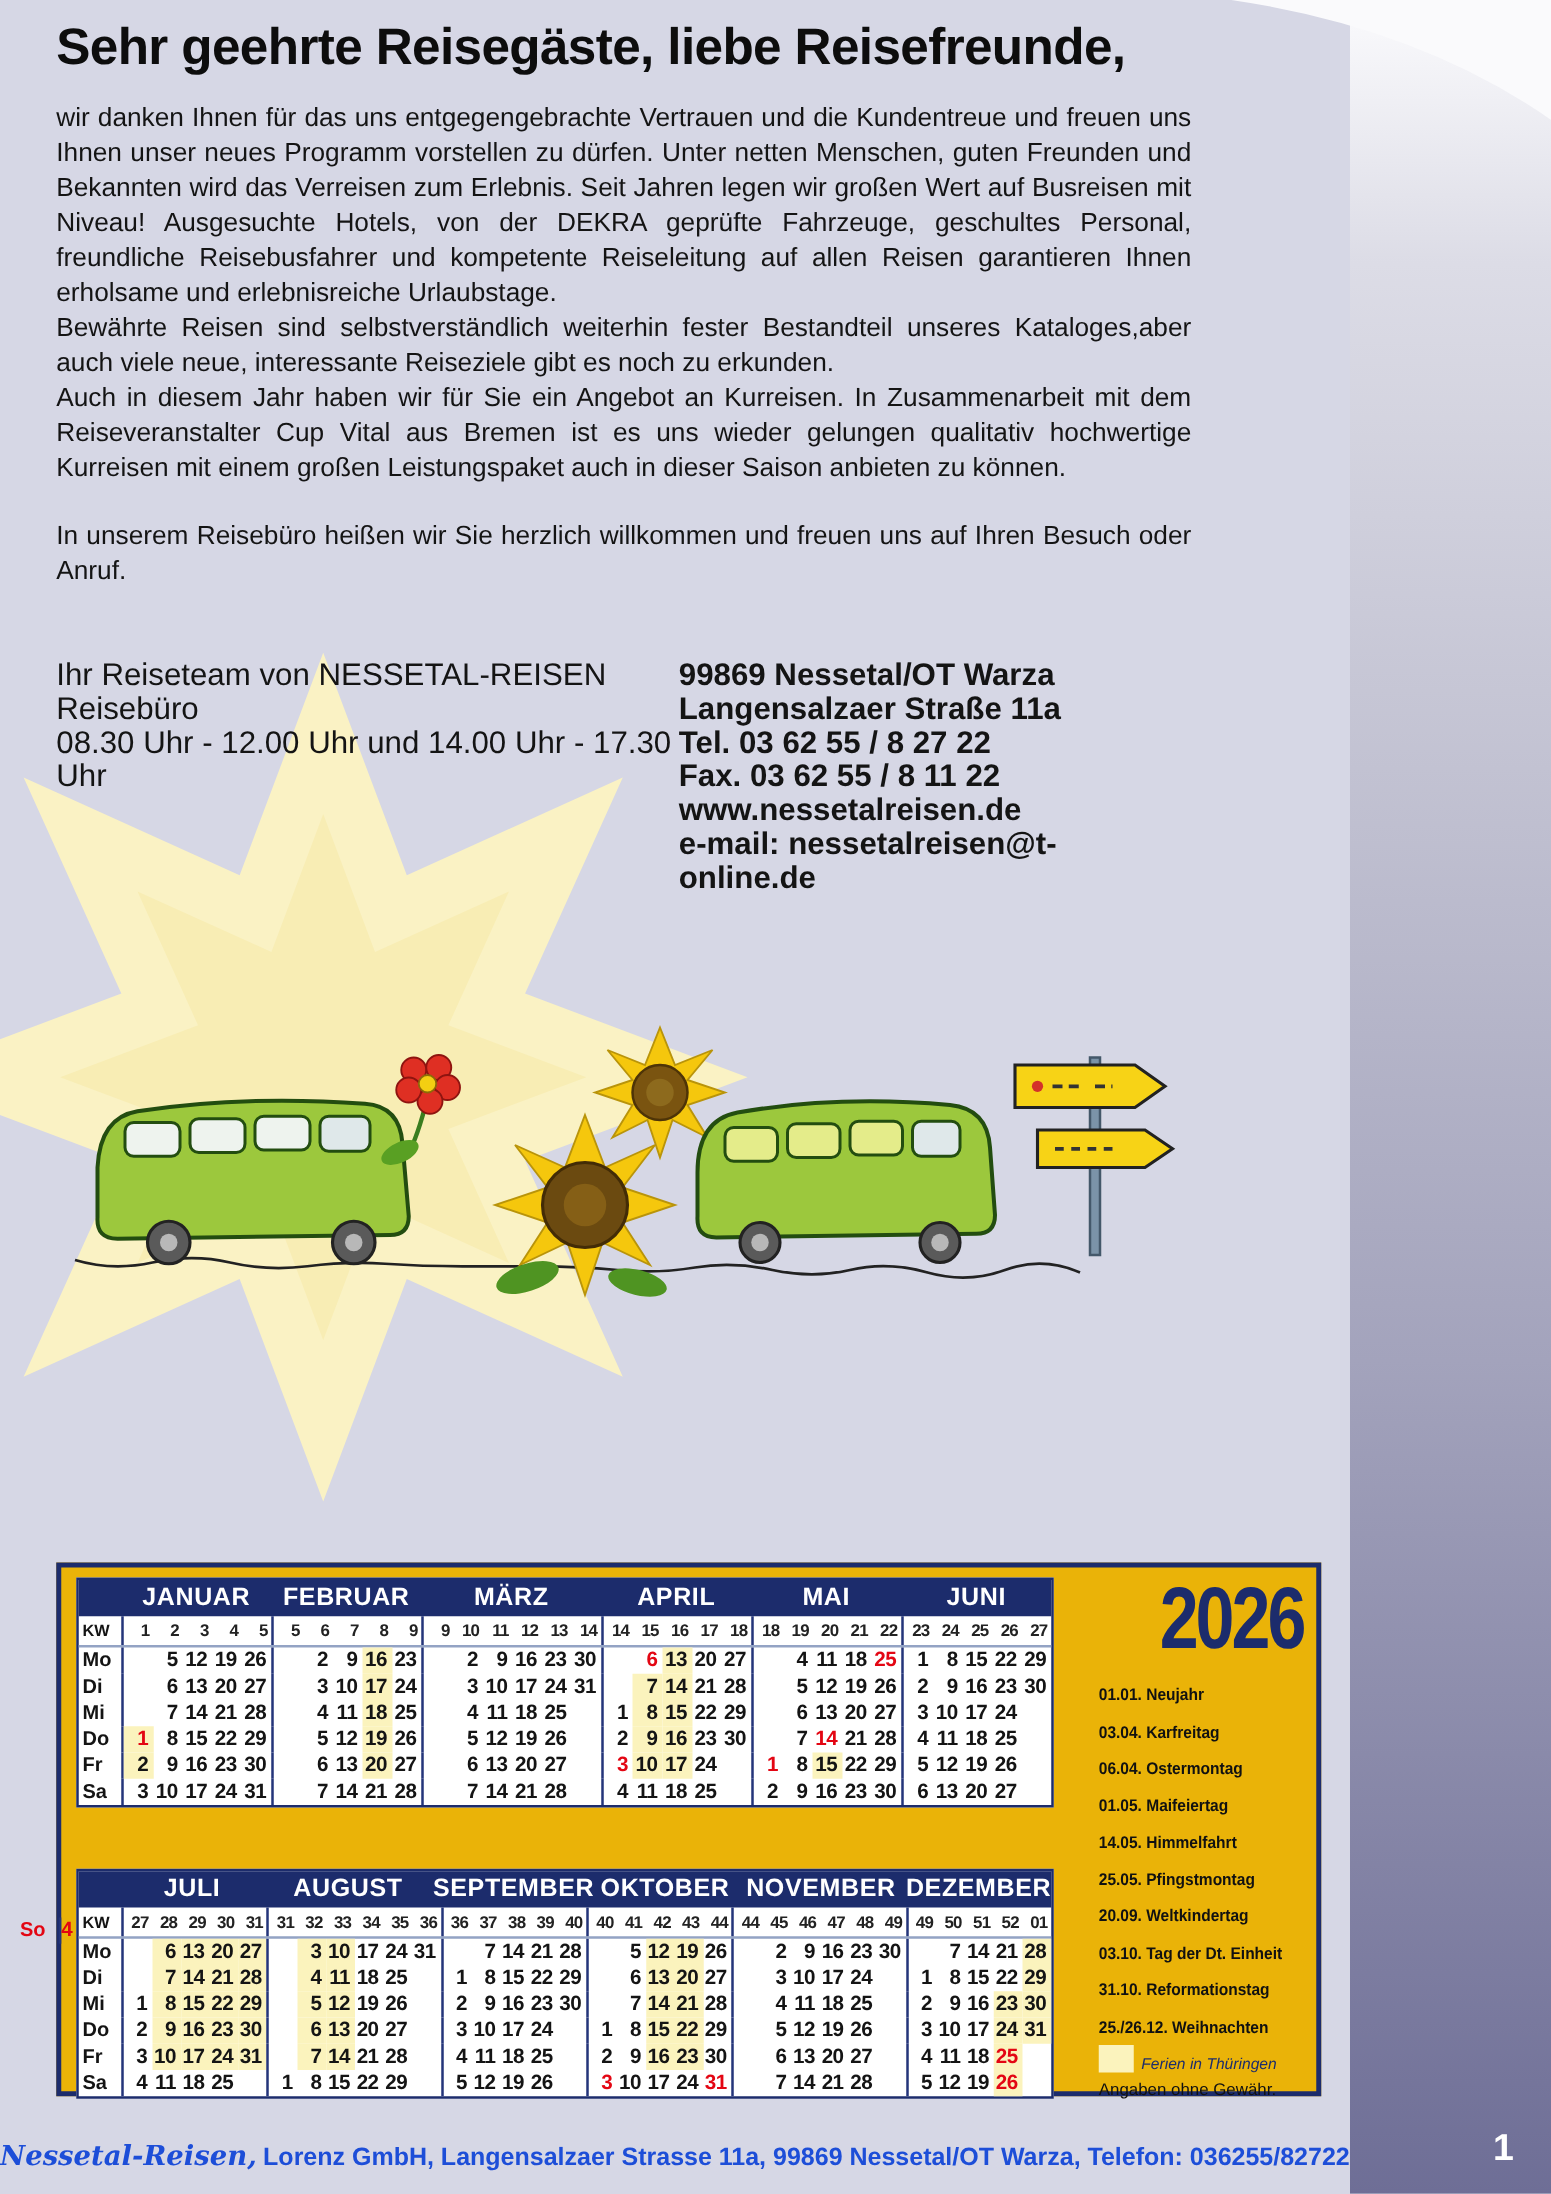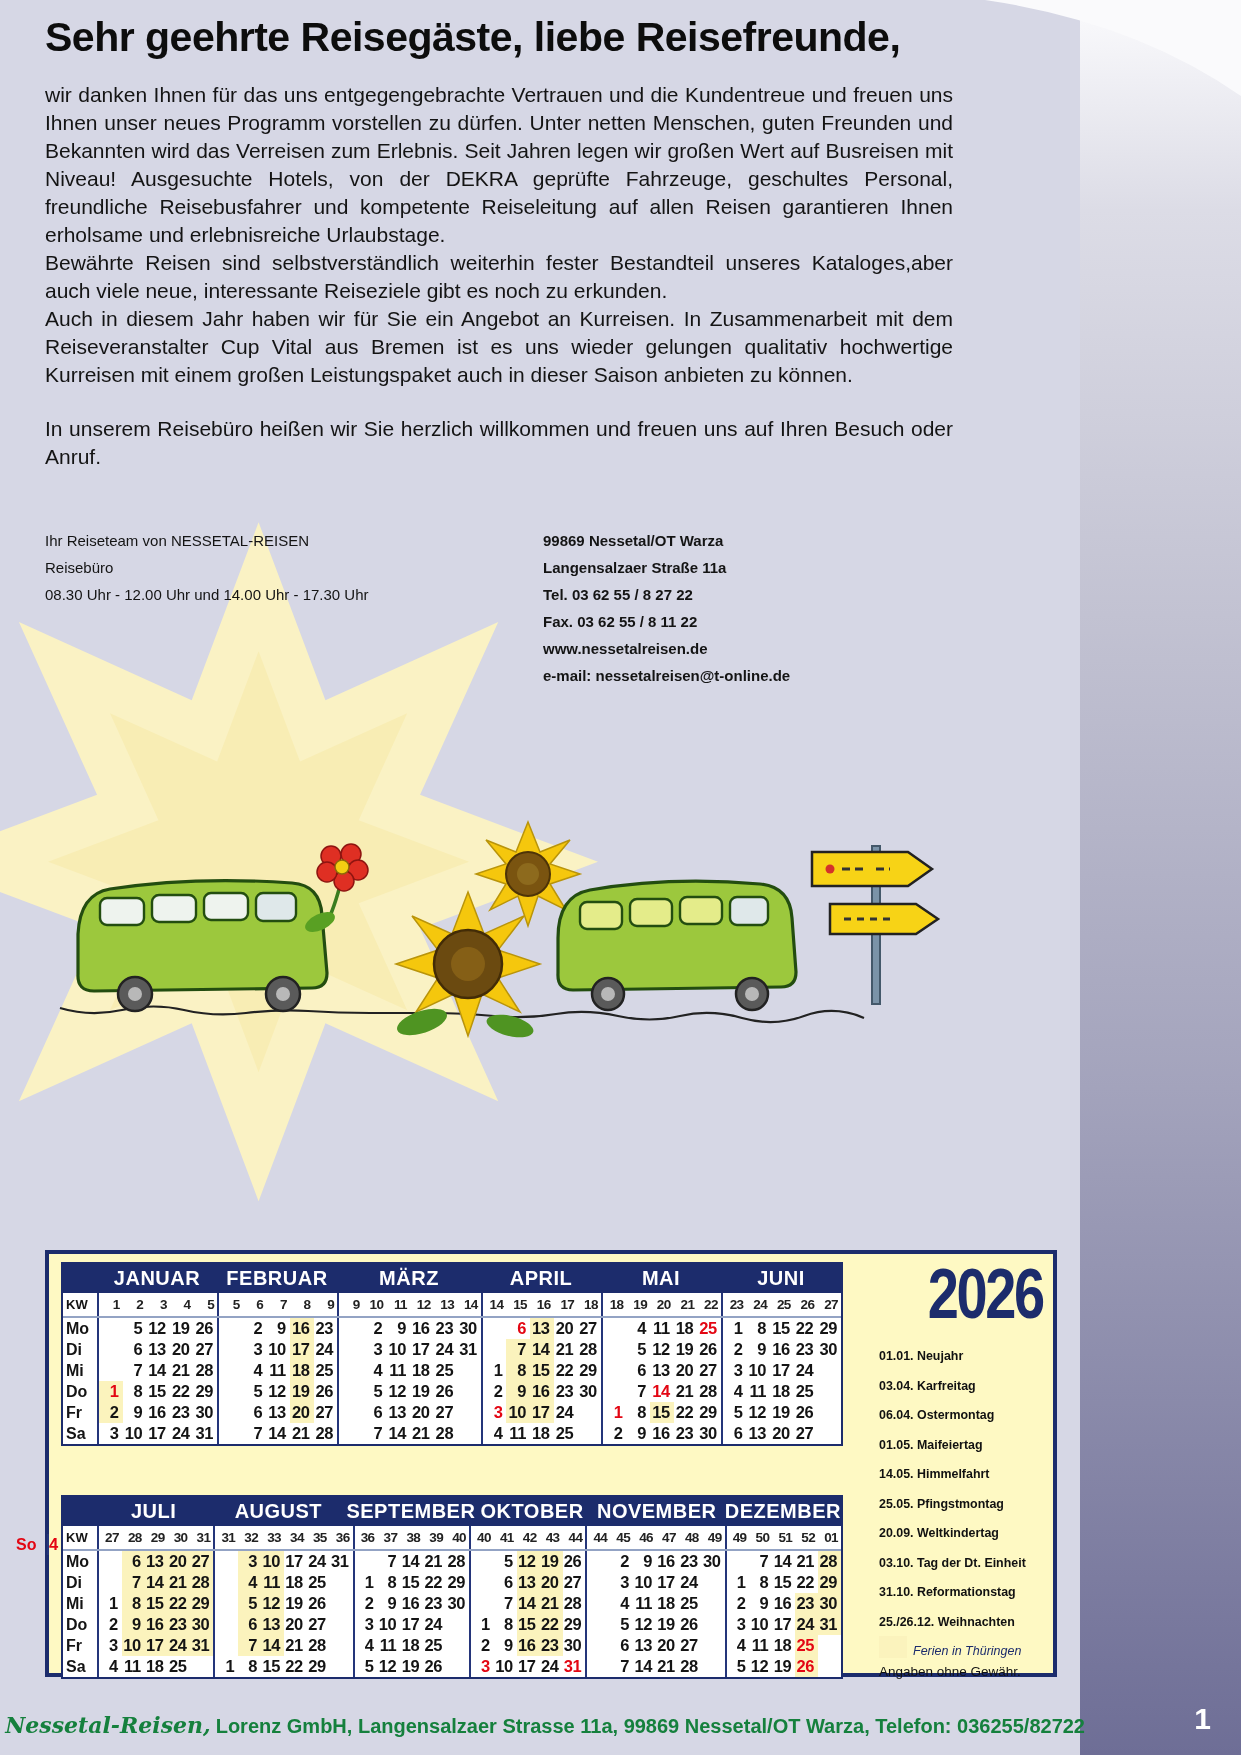--- a/index.html
+++ b/index.html
@@ -10,26 +10,26 @@
         background:linear-gradient(180deg,#fbfbfd 0%,#dcdce6 12%,#c2c2d2 35%,#a3a3bc 62%,#6e6e96 100%);}
   .corner{position:absolute;right:0;top:0;z-index:3;}
   .content{position:absolute;left:45px;top:14px;width:908px;z-index:2;}
   h1{margin:0 0 20px 0;font-size:41px;font-weight:bold;color:#0d0d0d;letter-spacing:-0.5px;}
   .para{margin:0;font-size:21px;line-height:28px;text-align:justify;}
   .para.gap1{margin-top:62px;}
   .para.gap2{margin-top:26px;}
   .contact{display:flex;margin-top:56px;}
   .contact-left{width:498px;}
   .contact-right{width:410px;font-weight:bold;}
-  .cline{font-size:15px;line-height:27px;}
+  .cline{font-size:25px;line-height:27px;}
   .contact-left .blk2{}
   .illustration{position:absolute;left:40px;top:812px;z-index:2;}
   
   .cal-box{position:absolute;left:45px;top:1250px;width:1012px;height:427px;z-index:2;
-           background:#fef9c3;border:4px solid #1c2c6c;box-sizing:border-box;}
+           background:#eab308;border:4px solid #1c2c6c;box-sizing:border-box;}
   .cal-block{position:absolute;left:12px;width:782px;border:2px solid #1c2c6c;background:#fff;box-sizing:border-box;}
   #cal-block-0{top:8px;}
   #cal-block-1{top:241px;}
   .cal-hrow{display:flex;background:#1c2c6c;height:29px;align-items:center;}
   .cal-corner{width:34px;flex:none;}
   .cal-mhead{flex-basis:0;color:#fff;font-weight:bold;font-size:20px;text-align:center;letter-spacing:0.5px;}
   .cal-row{display:flex;height:21px;align-items:stretch;}
   .cal-row.kw{height:23px;border-bottom:2px solid #93a3c4;}
   .cal-lab{width:34px;flex:none;font-weight:bold;font-size:16px;padding-left:3px;box-sizing:border-box;
            display:flex;align-items:center;}
@@ -44,22 +44,22 @@
   .cal-year{position:absolute;right:10px;top:0px;font-size:70px;font-weight:bold;color:#1c2c6c;
             transform:scaleX(.8);transform-origin:100% 0;letter-spacing:-3px;}
   .holidays{position:absolute;right:12px;top:94px;width:162px;}
   .holiday-line{font-weight:bold;font-size:13.5px;color:#111;margin-bottom:14.5px;white-space:nowrap;
                 transform:scaleX(.92);transform-origin:left;}
   .legend{position:absolute;right:12px;top:382px;width:162px;}
   .legend-row{display:flex;align-items:flex-end;}
   .legend-swatch{width:28px;height:22px;background:#fbf3bd;flex:none;}
   .legend-text{margin-left:6px;font-size:12.5px;font-weight:normal;font-style:italic;color:#1c2c6c;white-space:nowrap;}
   .legend-note{margin-top:6px;font-size:13.5px;color:#111;}
-  .footer{position:absolute;left:0;top:1712px;width:1085px;text-align:right;z-index:2;
-          color:#15803d;font-size:20px;font-weight:bold;white-space:nowrap;}
+  .footer{position:absolute;left:0;top:1712px;width:1085px;text-align:left;z-index:2;
+          color:#1d4ed8;font-size:20px;font-weight:bold;white-space:nowrap;}
   .footer .script{font-family:"DejaVu Serif",serif;font-style:italic;font-size:22px;margin-right:5px;}
   .pagenum{position:absolute;right:30px;top:1702px;z-index:3;color:#fff;font-size:30px;font-weight:bold;}
 </style>
 </head>
 <body>
 
 <svg class="sun" width="720" height="1060" viewBox="0 0 700 1000">
   <path fill="#faf2c4" d="M630,560 L457,495 L533,327 L365,403 L300,230 L235,403 L67,327 L143,495 L-30,560 L143,625 L67,793 L235,717 L300,890 L365,717 L533,793 L457,625 Z"></path>
   <g transform="translate(300 560) scale(0.62) translate(-300 -560)">
     <path fill="#f8edb4" d="M630,560 L457,495 L533,327 L365,403 L300,230 L235,403 L67,327 L143,495 L-30,560 L143,625 L67,793 L235,717 L300,890 L365,717 L533,793 L457,625 Z"></path>

